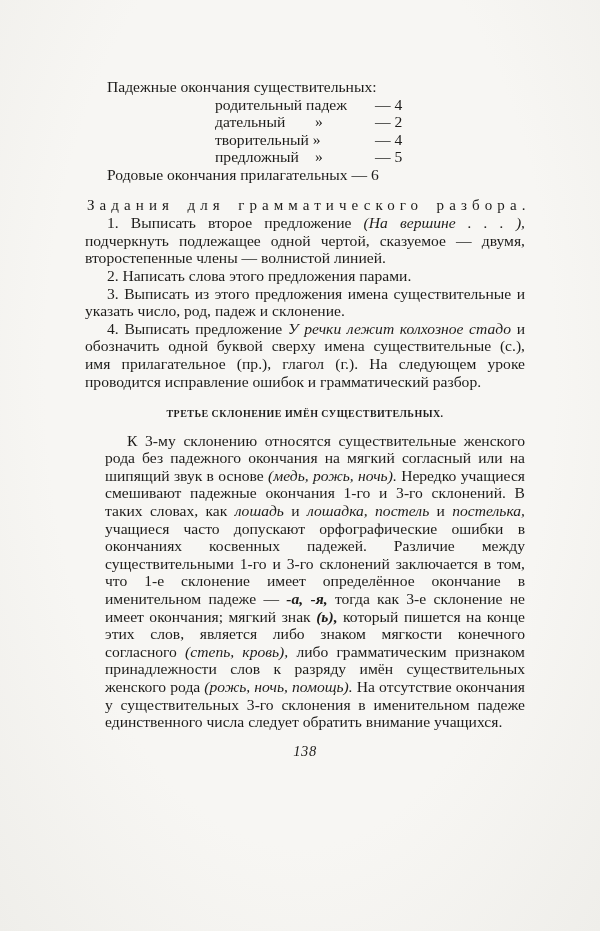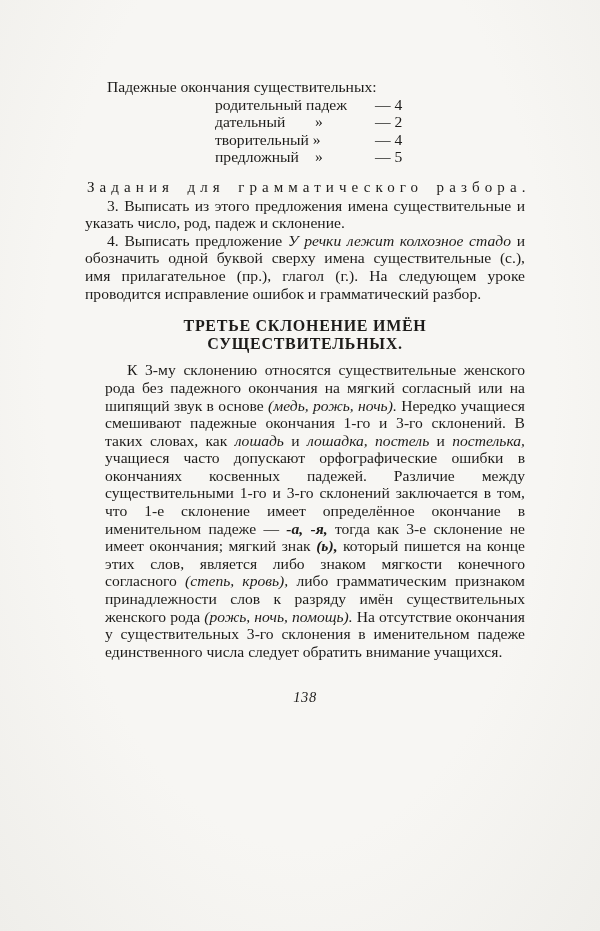--- a/index.html
+++ b/index.html
@@ -44,35 +44,35 @@
     text-align: right;
     font-size: 15px;
     letter-spacing: 0.34em;
     word-spacing: 0.30em;
     white-space: nowrap;
   }
   .section-heading {
     margin-top: 15px;
     text-align: center;
     font-weight: bold;
-    font-size: 16px;
+    font-size: 10px;
     letter-spacing: 0.045em;
   }
   
   .para {
     margin: 0;
     text-indent: 22px;
     text-align: justify;
   }
   .section-body { margin-top: 9px; margin-left: 20px; }
   .seg-i  { font-style: italic; }
   .seg-bi { font-style: italic; font-weight: bold; }
   
   .folio {
-    margin-top: 29px;
+    margin-top: 12px;
     text-align: center;
     font-style: italic;
     font-size: 14.5px;
     letter-spacing: 0.04em;
   }
 </style>
 </head>
 <body>
 
 <div class="page">
@@ -95,23 +95,26 @@
           <span class="term">творительный »</span>
           <span class="ditto"></span>
           <span class="value">— 4</span>
         </div>
         <div class="endings-row">
           <span class="term">предложный</span>
           <span class="ditto">»</span>
           <span class="value">— 5</span>
         </div>
       </div>
+      <div class="endings-outro">Родовые окончания прилагательных — 6</div>
     </div>
 
     <div class="tasks-heading">Задания для грамматического разбора.</div>
+    <p class="para"><span>1. Выписать второе предложение </span><span class="seg-i">(На вершине . . . ),</span><span> подчеркнуть подлежащее одной чертой, сказуемое — двумя, второстепенные члены — волнистой линией.</span></p>
+    <p class="para"><span>2. Написать слова этого предложения парами.</span></p>
     <p class="para"><span>3. Выписать из этого предложения имена существительные и указать число, род, падеж и склонение.</span></p>
     <p class="para"><span>4. Выписать предложение </span><span class="seg-i">У речки лежит колхозное стадо</span><span> и обозначить одной буквой сверху имена существительные (с.), имя прилагательное (пр.), глагол (г.). На следующем уроке проводится исправление ошибок и грамматический разбор.</span></p>
 
     <div class="section-heading">ТРЕТЬЕ СКЛОНЕНИЕ ИМЁН СУЩЕСТВИТЕЛЬНЫХ.</div>
     <div class="section-body">
       <p class="para"><span>К 3-му склонению относятся существительные женского рода без падежного окончания на мягкий согласный или на шипящий звук в основе </span><span class="seg-i">(медь, рожь, ночь).</span><span> Нередко учащиеся смешивают падежные окончания 1-го и 3-го склонений. В таких словах, как </span><span class="seg-i">лошадь</span><span> и </span><span class="seg-i">лошадка, постель</span><span> и </span><span class="seg-i">постелька,</span><span> учащиеся часто допускают орфографические ошибки в окончаниях косвенных падежей. Различие между существительными 1-го и 3-го склонений заключается в том, что 1-е склонение имеет определённое окончание в именительном падеже — </span><span class="seg-bi">-а, -я,</span><span> тогда как 3-е склонение не имеет окончания; мягкий знак </span><span class="seg-bi">(ь),</span><span> который пишется на конце этих слов, является либо знаком мягкости конечного согласного </span><span class="seg-i">(степь, кровь),</span><span> либо грамматическим признаком принадлежности слов к разряду имён существительных женского рода </span><span class="seg-i">(рожь, ночь, помощь).</span><span> На отсутствие окончания у существительных 3-го склонения в именительном падеже единственного числа следует обратить внимание учащихся.</span></p>
     </div>
 
     <div class="folio">138</div>
 

